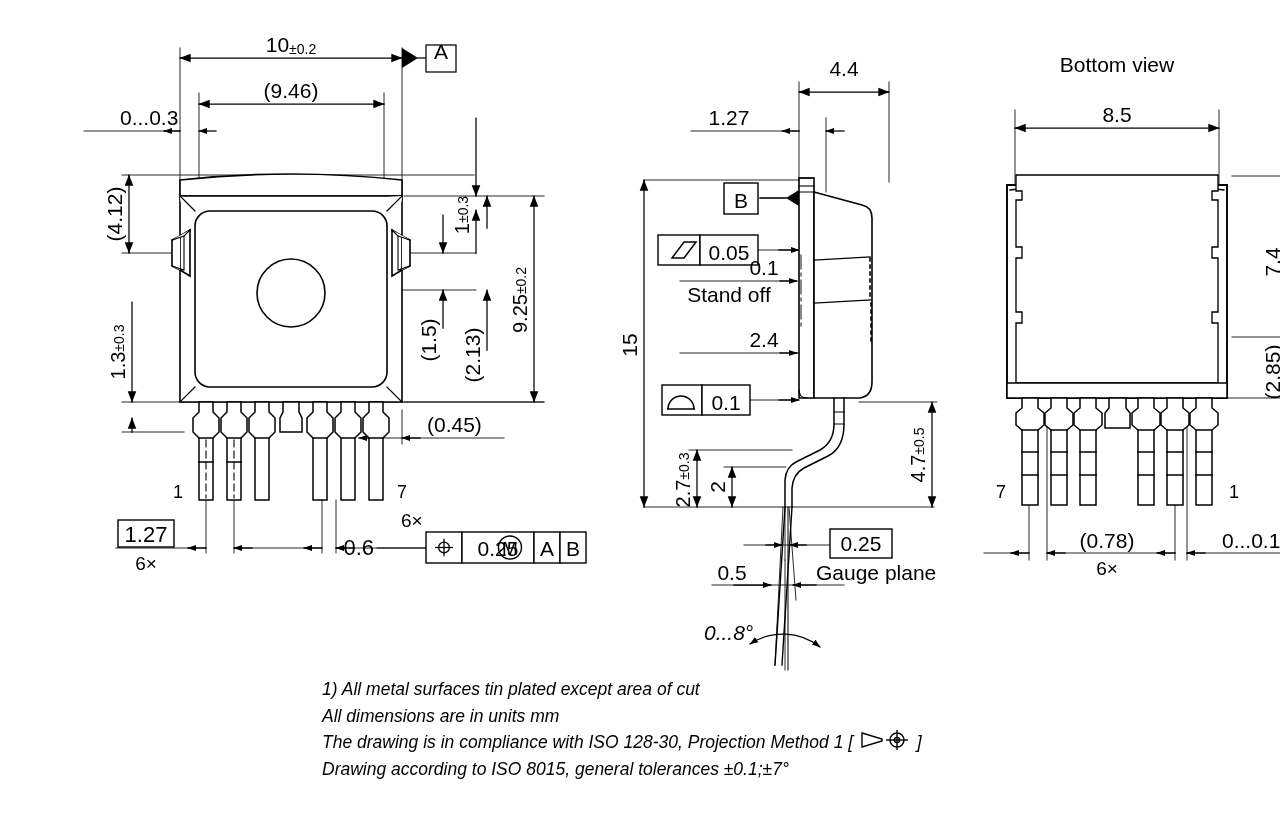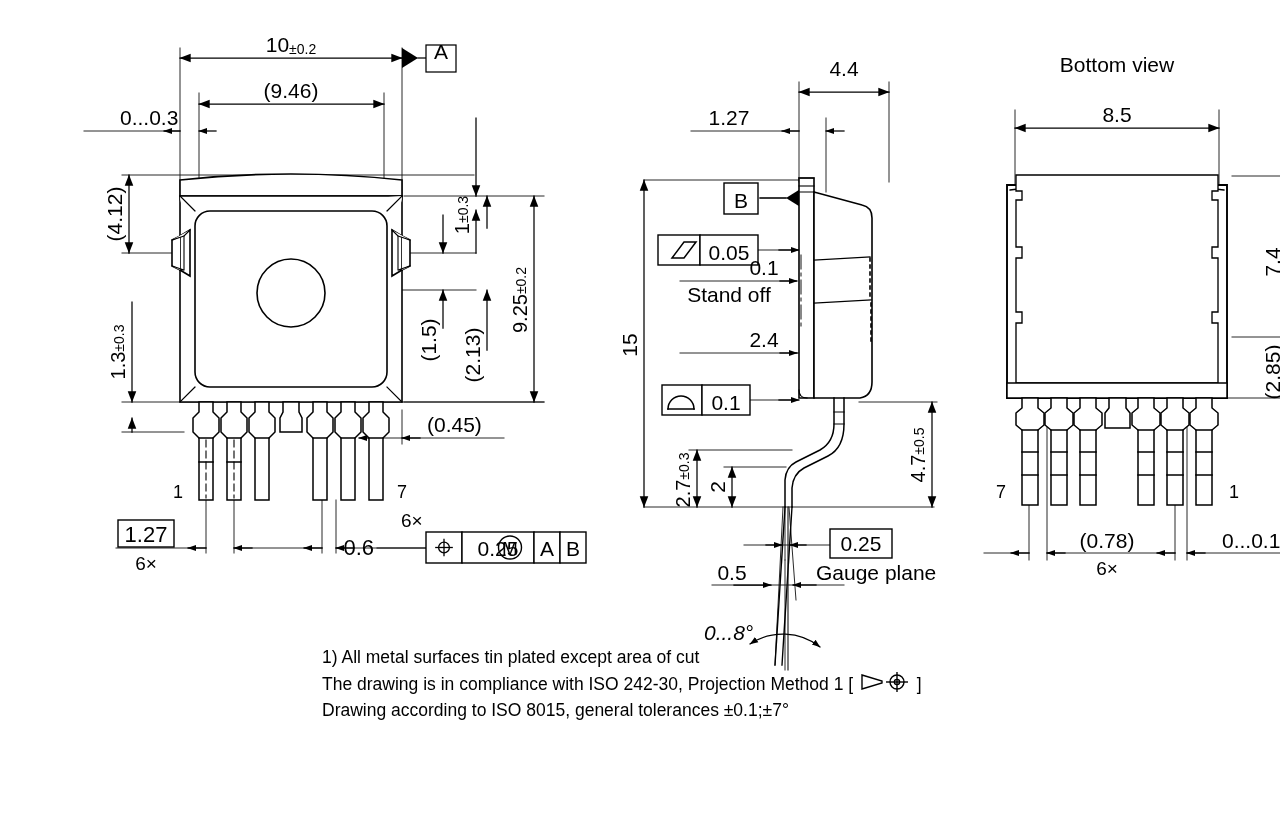--- a/index.html
+++ b/index.html
@@ -1,19 +1,19 @@
 <!DOCTYPE html>
 <html><head>
 <meta charset="utf-8">
 <style>
   html,body{margin:0;padding:0;background:#fff;}
   body{width:1280px;height:830px;font-family:"Liberation Sans",sans-serif;color:#000;overflow:hidden;}
   #stage{position:relative;width:1280px;height:830px;margin-left:44px;}
   svg.draw{position:absolute;left:0;top:0;width:1280px;height:830px;}
-  .notes{position:absolute;left:278px;top:644px;width:900px;}
+  .notes{position:absolute;left:278px;top:676px;width:900px;font-style:italic;}
   .note-line{font-size:17.5px;line-height:26.5px;white-space:nowrap;color:#000;}
   .pmsym{display:inline-block;vertical-align:-3px;margin:0 1px;}
 </style>
 </head>
 <body>
 
 <div id="stage">
 
 <svg class="draw" viewBox="0 0 1280 830">
   <defs>
@@ -423,22 +423,23 @@
     <text x="1063" y="548" font-size="21" text-anchor="middle">(0.78)</text>
     <text x="1063" y="575" font-size="19" text-anchor="middle">6×</text>
     <text x="1178" y="548" font-size="21">0...0.15</text>
     <text x="957" y="498" font-size="18" text-anchor="middle">7</text>
     <text x="1190" y="498" font-size="18" text-anchor="middle">1</text>
   </g>
 </svg>
 
 <div class="notes">
   <div class="note-line">1) All metal surfaces tin plated except area of cut</div>
+  <div class="note-line">All dimensions are in units mm</div>
   <div class="note-line">
-    <span>The drawing is in compliance with ISO 242-30, Projection Method 1 [</span>
+    <span>The drawing is in compliance with ISO 128-30, Projection Method 1 [</span>
     <svg class="pmsym" width="52" height="22" viewBox="0 0 52 22">
       <g stroke="#000" fill="none" stroke-width="1.4">
         <path d="M3,4 L23,10 L23,12 L3,18 Z"></path>
         <circle cx="38" cy="11" r="7"></circle>
         <circle cx="38" cy="11" r="2.6"></circle>
         <line x1="27" y1="11" x2="49" y2="11"></line>
         <line x1="38" y1="1" x2="38" y2="21"></line>
       </g>
     </svg>
     <span>]</span>

